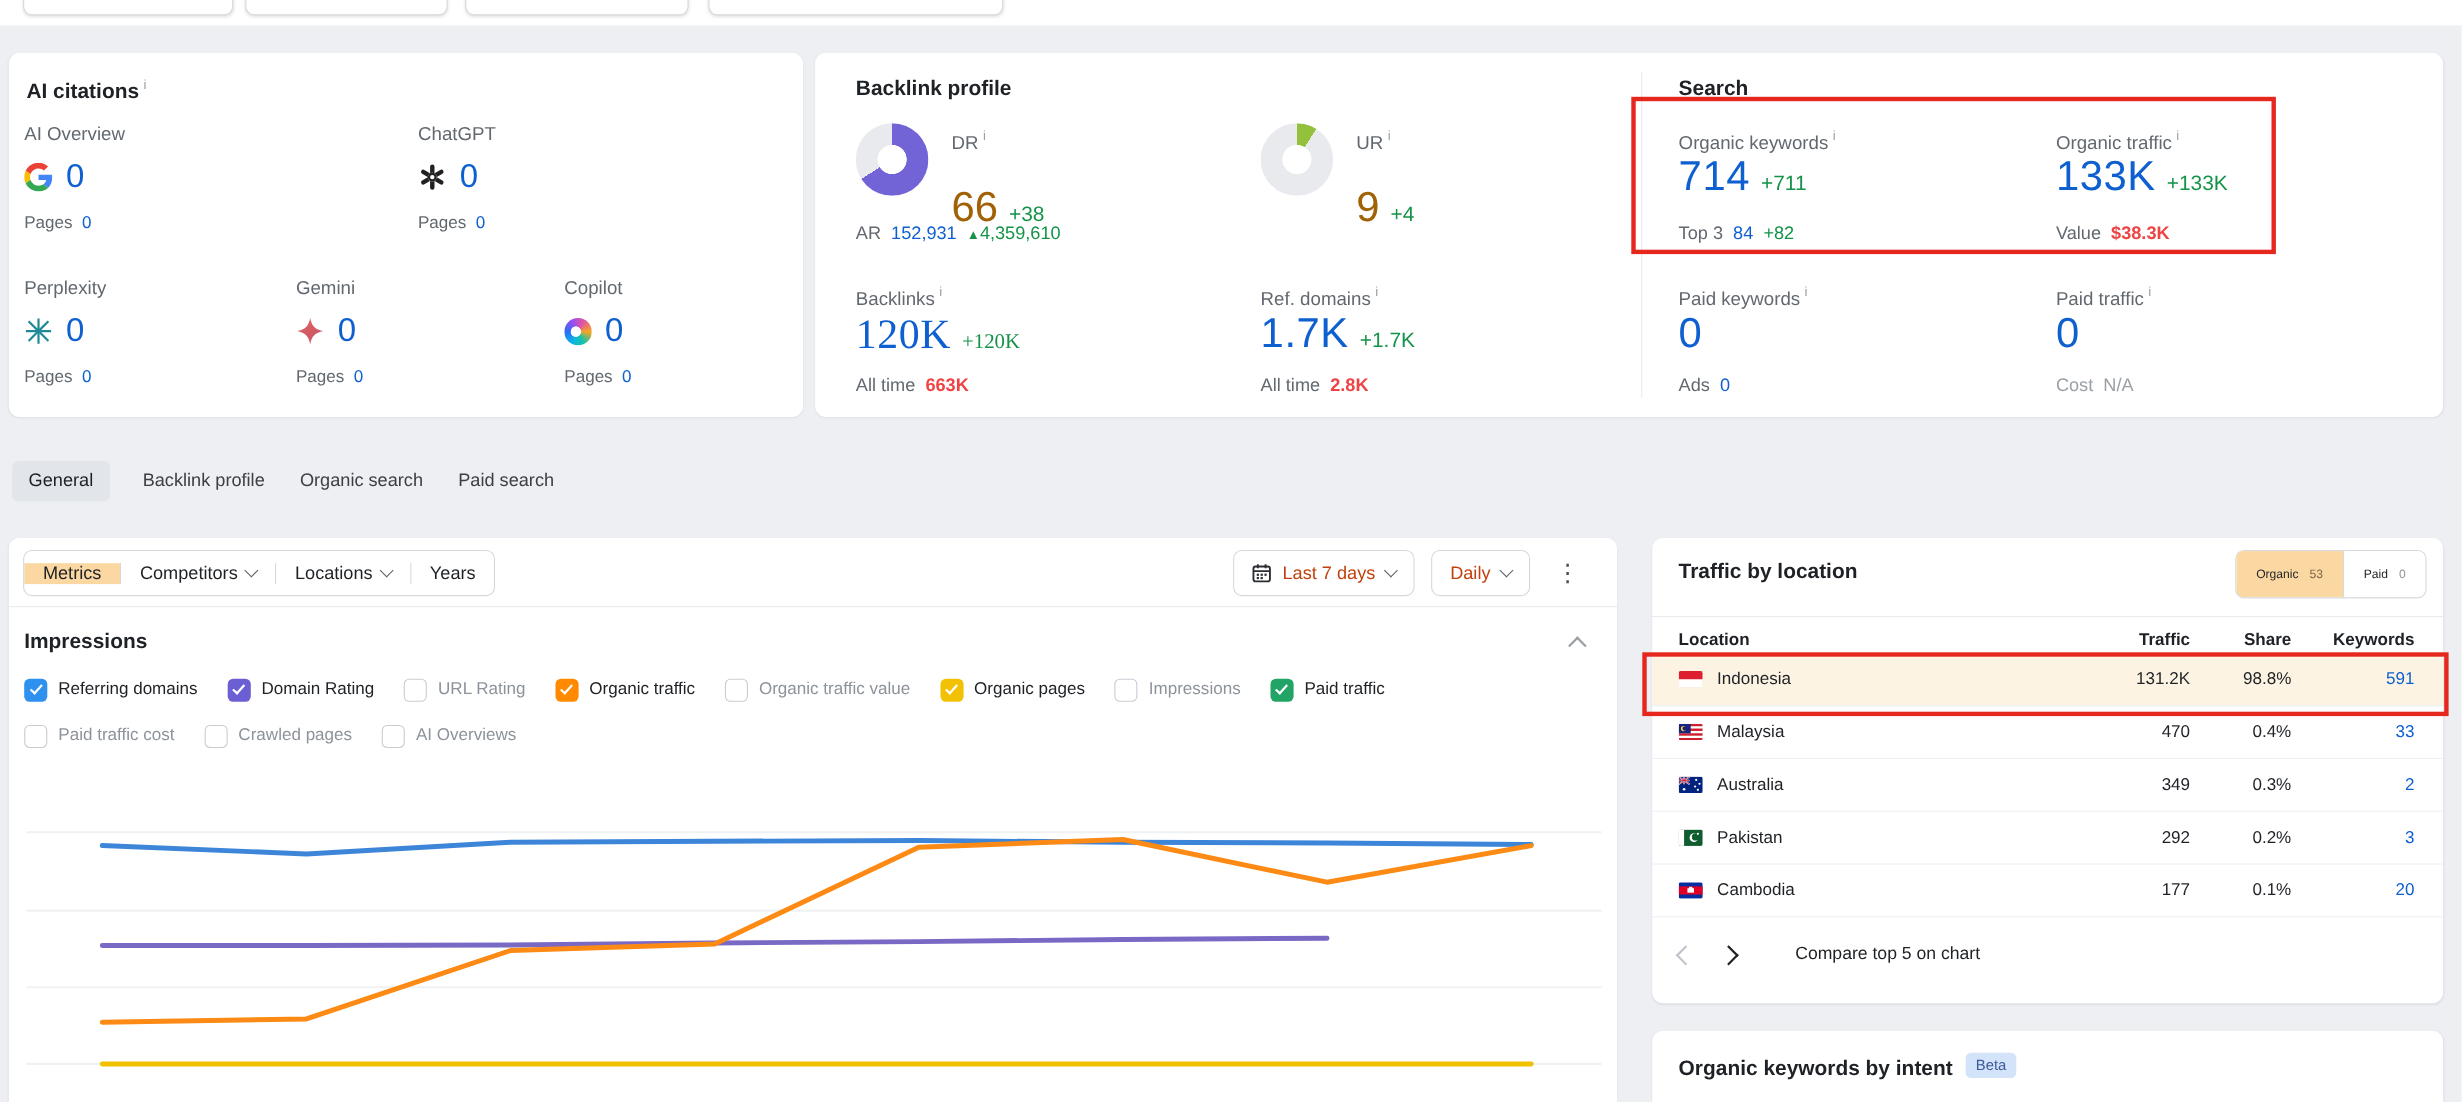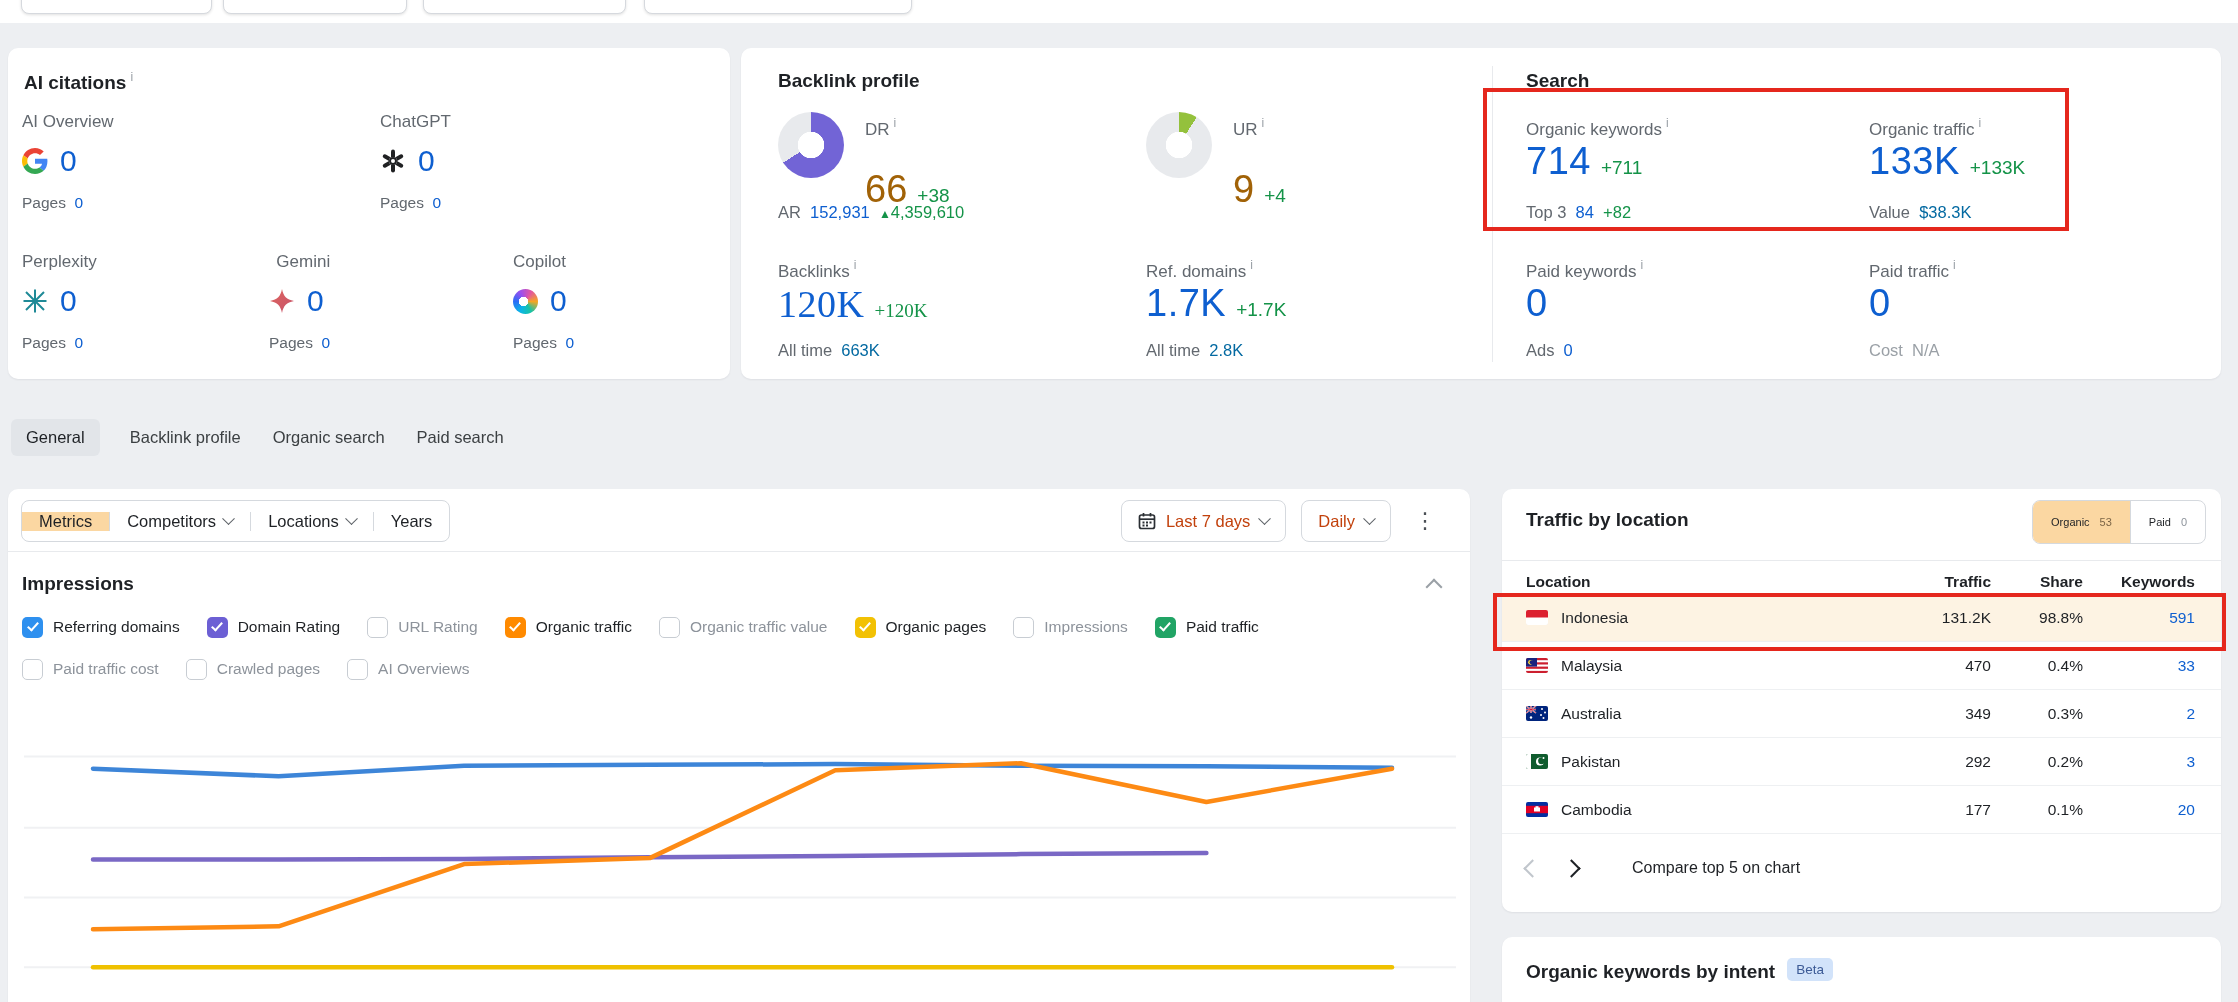--- a/index.html
+++ b/index.html
@@ -9,21 +9,21 @@
   .card { position:absolute; background:#fff; border-radius:10px; box-shadow:0 1px 2px rgba(25,30,36,.07); }
   .graybg { position:absolute; left:0; top:23px; width:2238px; height:979px; background:#edeff2; }
   .topbox { position:absolute; top:-30px; height:44px; background:#fff; border:1px solid #d6d9de; border-radius:8px; box-shadow:0 1px 3px rgba(0,0,0,.12); }
   .title { font-size:19px; font-weight:700; color:#1e2125; }
   .info { font-size:12px; color:#9aa0a6; vertical-align:8px; margin-left:4px; font-weight:400; }
   .lbl { font-size:17px; color:#62686f; }
   .bigval { font-size:38px; color:#0e5fd0; letter-spacing:.5px; }
   .bigdark { font-size:38px; color:#a16207;margin-top:28px; }
   .delta { font-size:19px; color:#149348; margin-left:10px; }
   .sub { font-size:16.5px; color:#62686f; }
-  .sub b { font-weight:400; color:#0369a1; }
+  .sub b { font-weight:700; color:#ef4444; }
   .sub .blue { color:#0e5fd0; }
   .sub .green { color:#149348; }
   .donut { width:66px; height:66px; border-radius:50%; }
   .vdivider { position:absolute; width:1px; background:#e8eaed; }
   .hdivider { position:absolute; height:1px; background:#e8eaed; }
   
   #tabs { position:absolute; left:11px; top:416px; height:42px; display:flex; align-items:center; gap:28px; }
   .tab { font-size:16.5px; color:#3c4043; padding:9px 2px; border-radius:6px; cursor:pointer; white-space:nowrap; }
   .tab.active { background:#e2e5e9; padding:9px 15px; color:#1e2125; }
   
@@ -123,21 +123,21 @@
                 <line x1="13" y1="1.5" x2="13" y2="24.5"></line>
                 <line x1="1.5" y1="13" x2="24.5" y2="13"></line>
                 <path d="M4 4 L13 13 L4 22"></path>
                 <path d="M22 4 L13 13 L22 22"></path>
               </g>
             </svg>
             <span class="ai-num">0</span>
           </div>
           <div class="ai-pages">Pages&nbsp; <span class="blue">0</span></div>
         </div>
-        <div class="ai-item" style="left: 261px; top: 204px; text-align: right;">
+        <div class="ai-item" style="left: 261px; top: 204px;">
           <span class="lbl">Gemini</span>
           <div class="ai-val">
             <svg width="26" height="26" viewBox="0 0 26 26">
               <defs>
                 <linearGradient id="gg" x1="0" y1="0" x2="1" y2="1">
                   <stop offset="0" stop-color="#e0655e"></stop>
                   <stop offset="1" stop-color="#c5526b"></stop>
                 </linearGradient>
               </defs>
               <path fill="url(#gg)" d="M13 1 C14.6 8.6 17.4 11.4 25 13 C17.4 14.6 14.6 17.4 13 25 C11.4 17.4 8.6 14.6 1 13 C8.6 11.4 11.4 8.6 13 1 Z"></path>

